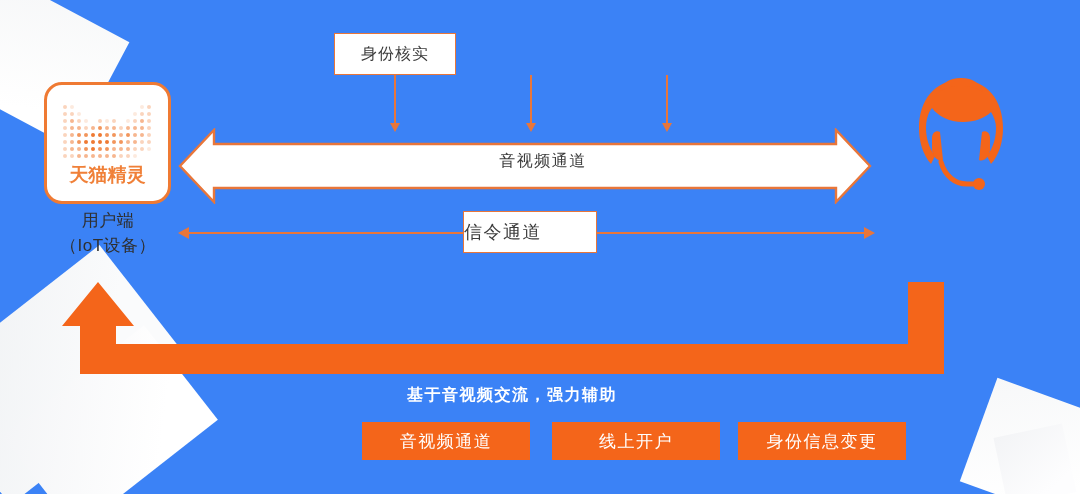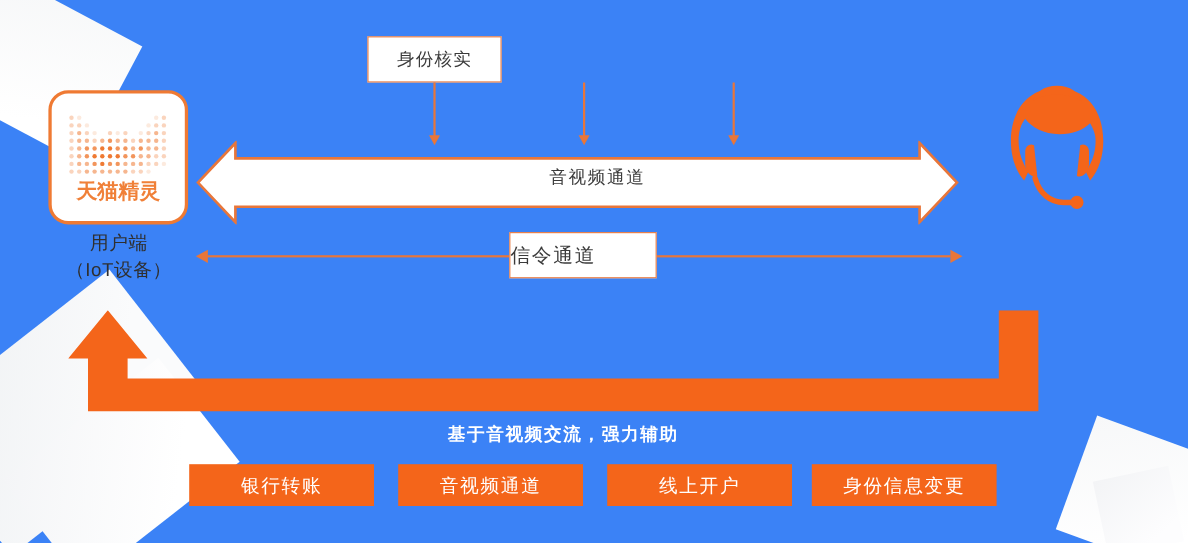--- a/index.html
+++ b/index.html
@@ -259,23 +259,20 @@
   <div class="sig-head-r"></div>
   <div class="sig-box">
     <span>信令通道</span>
   </div>
 
   <svg class="u-arrow" viewBox="0 0 900 92" preserveAspectRatio="none">
     <path d="M36 0 L72 44 L54 44 L54 62 L846 62 L846 0 L882 0 L882 92 L18 92 L18 44 L0 44 Z" fill="#F4651A"></path>
   </svg>
   <div class="u-label">基于音视频交流，强力辅助</div>
 
-  <div class="tag" style="left:172px;top:422px;width:168px;">
-    <span>银行转账</span>
-  </div>
   <div class="tag" style="left:362px;top:422px;width:168px;">
     <span>音视频通道</span>
   </div>
   <div class="tag" style="left:552px;top:422px;width:168px;">
     <span>线上开户</span>
   </div>
   <div class="tag" style="left:738px;top:422px;width:168px;">
     <span>身份信息变更</span>
   </div>
 

